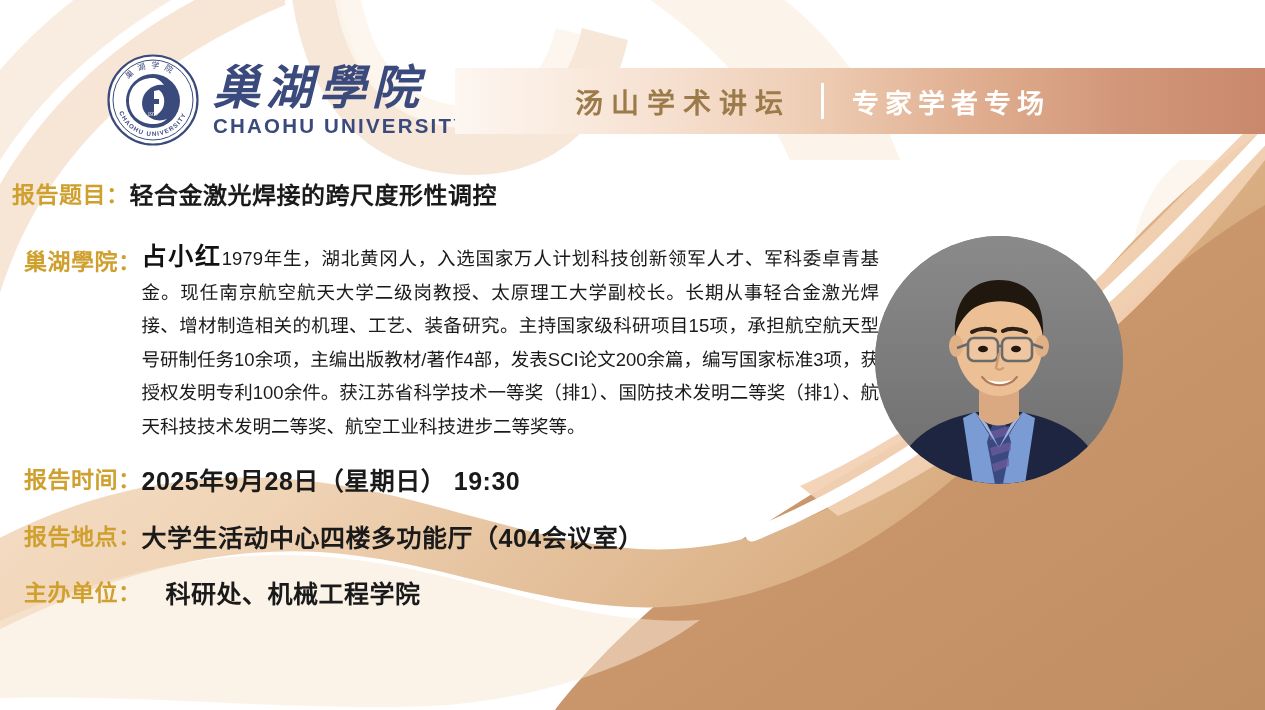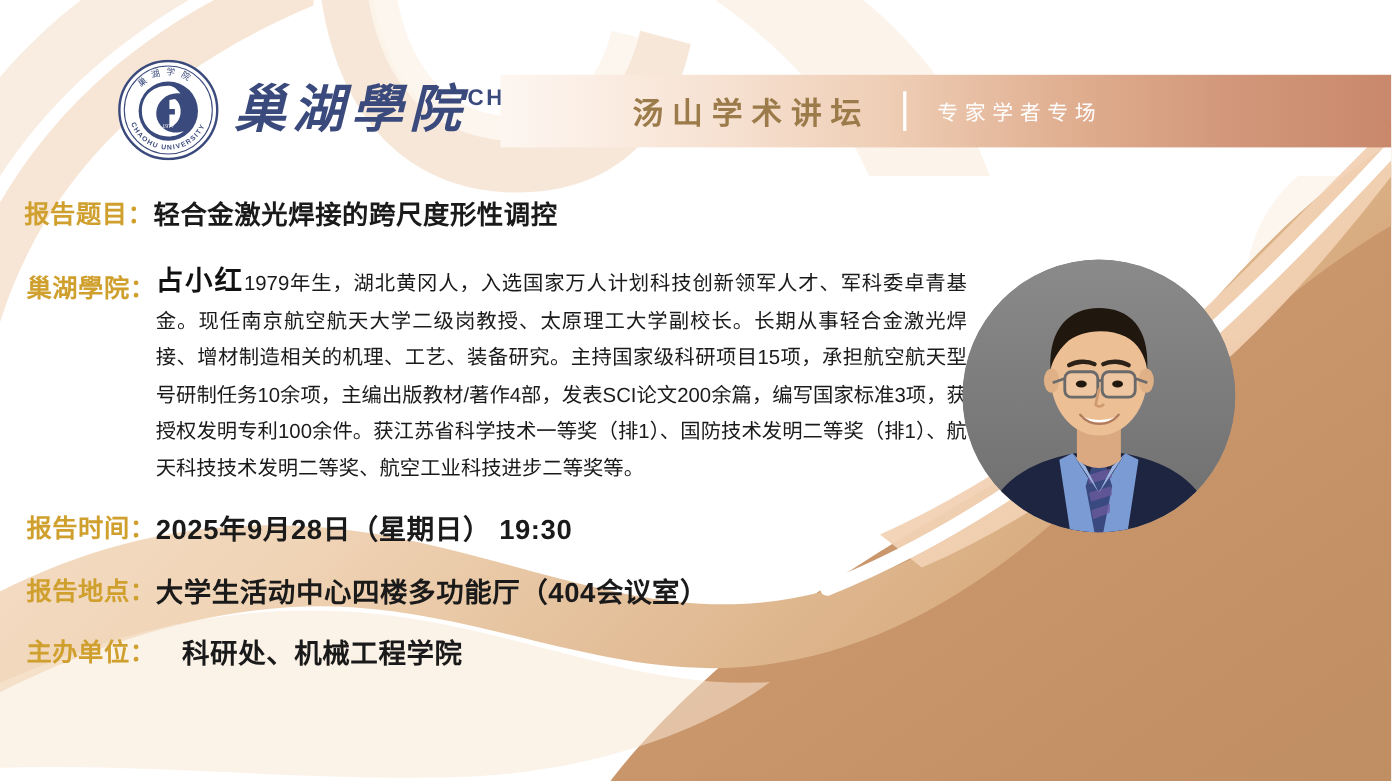--- a/index.html
+++ b/index.html
@@ -45,21 +45,21 @@
     gap: 14px;
   }
   .logo-seal {
     position: relative;
     width: 92px;
     height: 92px;
     flex: none;
   }
   .logo-text {
     display: flex;
-    flex-direction: row;
+    flex-direction: column;
     justify-content: center;
     margin-top: 2px;
   }
   .logo-cn {
     font-family: "Liberation Serif", "DejaVu Serif", serif;
     font-size: 47px;
     font-weight: 700;
     font-style: italic;
     color: #3b4a7c;
     letter-spacing: 6px;
@@ -105,22 +105,22 @@
   }
   .banner-divider {
     width: 3px;
     height: 36px;
     background: #ffffff;
     margin: 0 28px 0 30px;
     flex: none;
   }
   .banner-sub {
     font-family: "Liberation Serif", "DejaVu Serif", serif;
-    font-size: 19px;
-    font-weight: 400;
+    font-size: 27px;
+    font-weight: 700;
     color: #ffffff;
     letter-spacing: 6px;
     white-space: nowrap;
   }
 
   
   .row {
     position: absolute;
     display: flex;
     align-items: flex-start;
@@ -134,21 +134,21 @@
     letter-spacing: 0.5px;
   }
   .value-strong {
     font-size: 25px;
     font-weight: 700;
     color: #1a1a1a;
     white-space: nowrap;
     letter-spacing: 0.5px;
   }
 
-  #row-title { left: 22px; top: 176px; }
+  #row-title { left: 12px; top: 176px; }
   #row-title .value-strong { font-size: 24px; }
 
   #row-bio { left: 24px; top: 240px; width: 855px; }
   #row-bio .label { padding-top: 3px; }
   .bio-body {
     font-size: 18.5px;
     line-height: 33.5px;
     color: #1a1a1a;
     text-align: justify;
     text-justify: inter-character;

